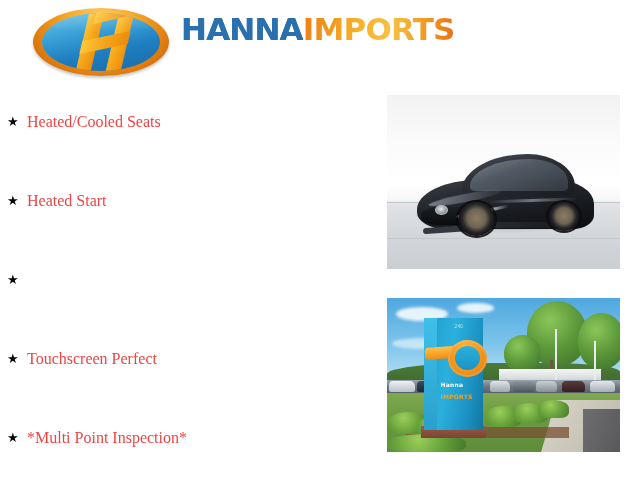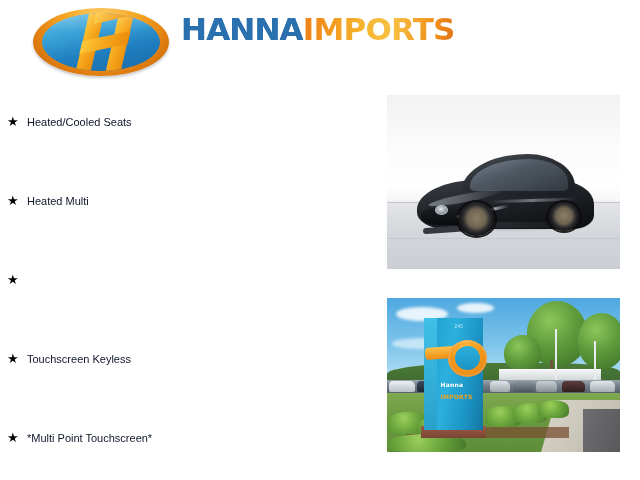--- a/index.html
+++ b/index.html
@@ -132,24 +132,24 @@
   .feature-star {
     width: 20px;
     margin-left: 7px;
     font-size: 13px;
     line-height: 20px;
     color: #000000;
     flex: 0 0 auto;
     text-align: left;
   }
   .feature-label {
-    font-family: Liberation Sans, sans-serif;
-    font-size: 11px;
+    font-family: Liberation Serif, serif;
+    font-size: 16px;
     line-height: 20px;
-    color: #0f172a;
+    color: #ef4444;
     white-space: nowrap;
   }
 
   
   .photo {
     position: absolute;
     overflow: hidden;
   }
   #photo-vehicle {
     left: 387px;
@@ -501,32 +501,32 @@
   </div>
 </div>
 
 <ul id="feature-list">
   <li class="feature-item">
     <span class="feature-star">★</span>
     <span class="feature-label">Heated/Cooled Seats</span>
   </li>
   <li class="feature-item">
     <span class="feature-star">★</span>
-    <span class="feature-label">Heated Multi</span>
+    <span class="feature-label">Heated Start</span>
   </li>
   <li class="feature-item">
     <span class="feature-star">★</span>
   </li>
   <li class="feature-item">
     <span class="feature-star">★</span>
-    <span class="feature-label">Touchscreen Keyless</span>
+    <span class="feature-label">Touchscreen Perfect</span>
   </li>
   <li class="feature-item">
     <span class="feature-star">★</span>
-    <span class="feature-label">*Multi Point Touchscreen*</span>
+    <span class="feature-label">*Multi Point Inspection*</span>
   </li>
 </ul>
 
 <div class="photo" id="photo-vehicle">
   <div class="veh-backdrop"></div>
   <div class="veh-floor"></div>
   <div class="veh-floor-line" style="bottom:38%;"></div>
   <div class="veh-floor-line" style="bottom:17%;opacity:.5;"></div>
   <div class="veh-shadow"></div>
 

